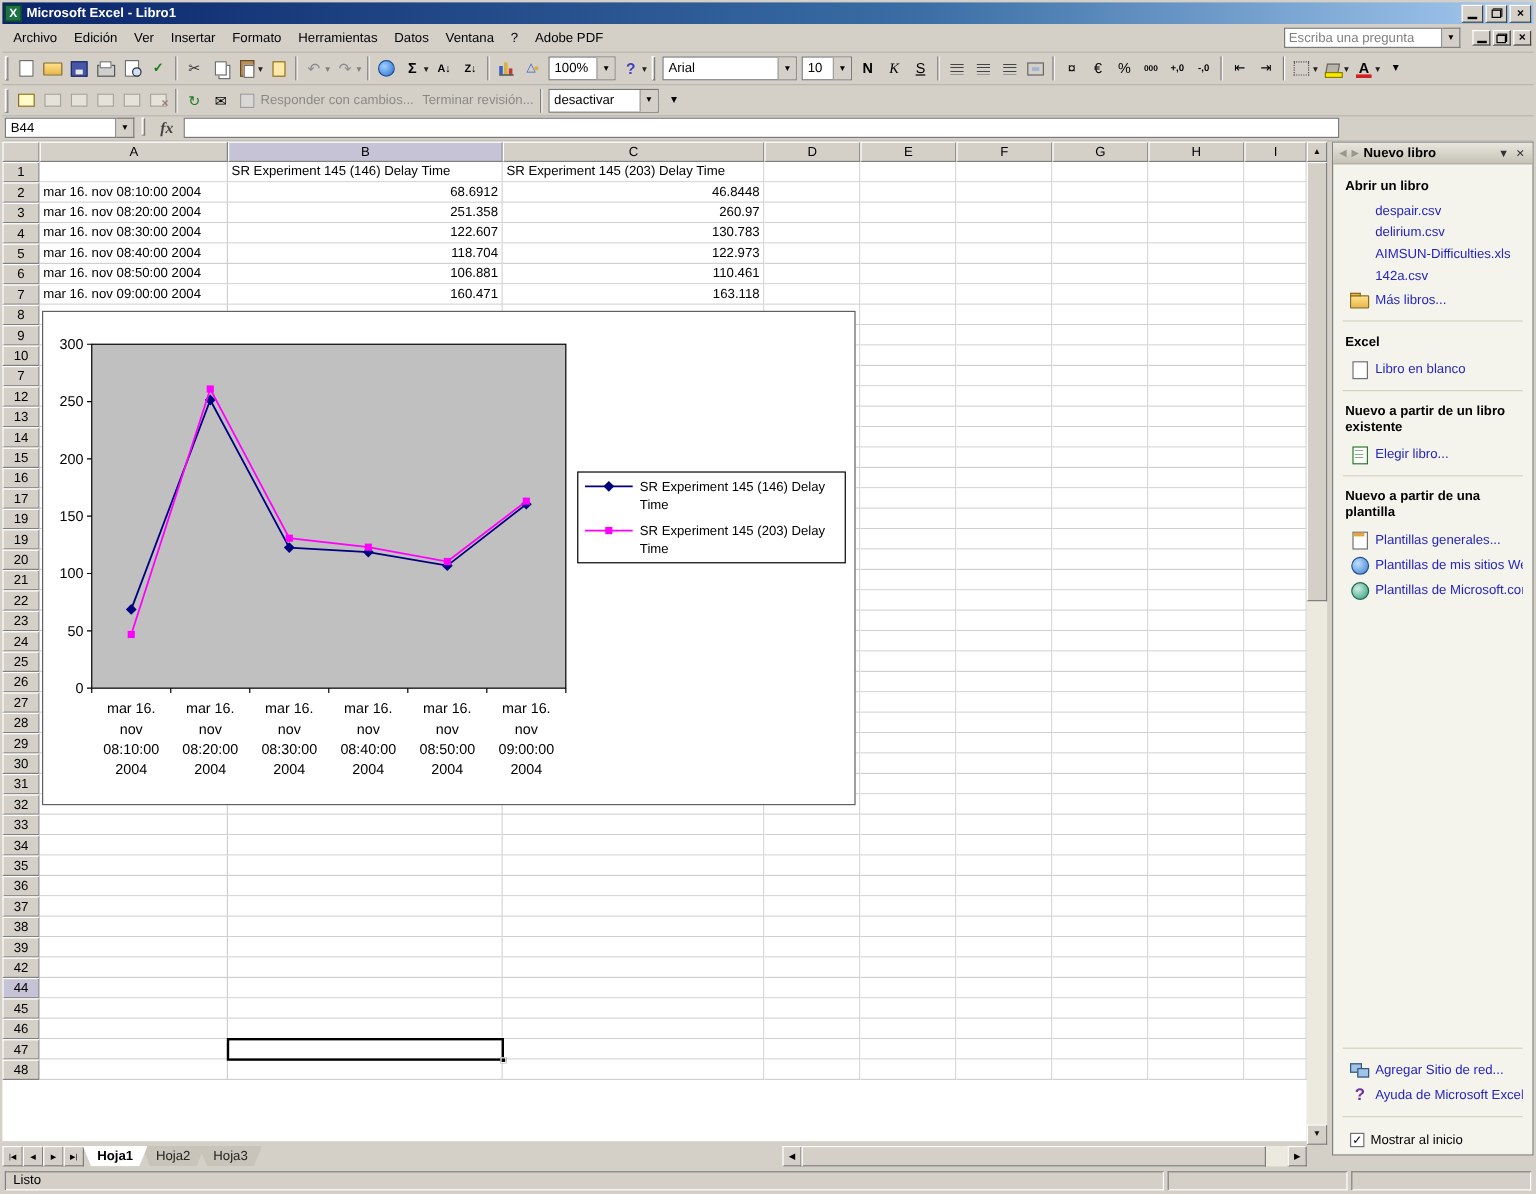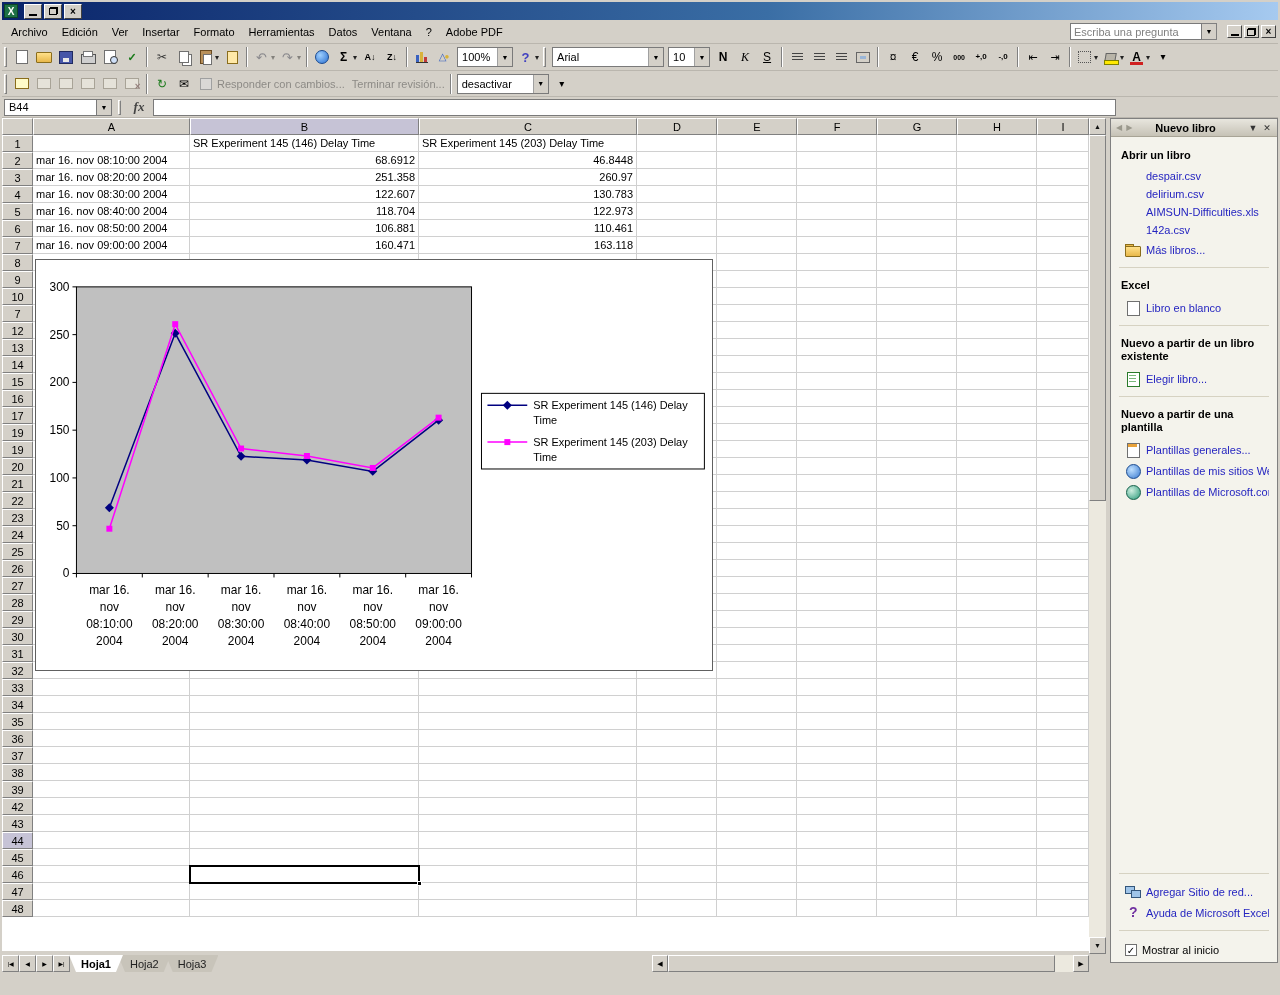--- a/index.html
+++ b/index.html
@@ -84,21 +84,21 @@
 .font-color-icon{font-weight:bold}
 .font-color-icon::after{content:"";position:absolute;bottom:0;left:2px;width:13px;height:3px;background:#d02020}
 .more-buttons-icon::before{content:"▾";font-size:10px}
 .comment-icon::before,.prev-comment-icon::before,.next-comment-icon::before,.show-comment-icon::before,.show-all-comments-icon::before,.delete-comment-icon::before{content:"";width:12px;height:9px;background:#fffbc8;border:1px solid #8a6d1c}
 .delete-comment-icon::after{content:"×";position:absolute;color:#c00;font-weight:bold;font-size:10px;right:0;bottom:0}
 .update-file-icon::before{content:"↻";font-size:12px;color:#1a7a1a}
 .mail-icon::before{content:"✉";font-size:12px}
 .reply-icon::before{content:"";width:10px;height:10px;background:#d8e4f8;border:1px solid #4a6a9a}
 
 
-.formulabar{position:absolute;left:2px;top:97px;width:1276px;height:21px;display:flex;align-items:center;border-bottom:1px solid #bab6ae;padding:1px 0}
+.formulabar{position:absolute;left:2px;top:97px;width:1276px;height:21px;display:flex;align-items:flex-start;border-bottom:1px solid #bab6ae;padding:1px 0}
 .namebox{width:93px;height:17px;background:#fff;border:1px solid #7a7a7a;display:flex;align-items:center;padding-left:4px;margin-left:2px}
 .nb-arrow{width:15px;height:17px;background:#d4d0c8;border:1px solid #7a7a7a;border-left:none;font-size:7px;display:flex;align-items:center;justify-content:center}
 .fb-ridge{width:3px;height:15px;border:1px solid;border-color:#fff #808080 #808080 #fff;margin:0 6px}
 .fxbtn{width:24px;height:17px;display:flex;align-items:center;justify-content:center;font-family:"Liberation Serif",serif;font-style:italic;font-weight:bold;color:#444;font-size:13px}
 .fb-input{flex:1;height:17px;background:#fff;border:1px solid #7a7a7a;margin:0 2px;max-width:963px}
 
 
 #grid{position:absolute;left:2px;top:118px;width:1087px;height:833px;background:#fff;overflow:hidden}
 .grow{display:flex;height:17px}
 .hcell{height:17px;background:#d4d0c8;border-top:1px solid #fff;border-left:1px solid #fff;border-right:1px solid #808080;border-bottom:1px solid #808080;display:flex;align-items:center;justify-content:center;font-size:11px;flex:0 0 auto}
@@ -130,21 +130,21 @@
 
 .statusbar{position:absolute;left:2px;top:975px;width:1276px;height:18px;display:flex;gap:3px;padding:1px 2px;align-items:stretch}
 .spane{border:1px solid;border-color:#808080 #fff #fff #808080;display:flex;align-items:center;padding:0 6px;font-size:11px}
 .spane.main{flex:1}
 .spane.s2{width:150px}
 
 
 .taskpane{position:absolute;left:1110px;top:118px;width:168px;height:845px;background:#f4f3ec;border:1px solid #808080;display:flex;flex-direction:column}
 .tp-header{height:18px;background:linear-gradient(#e8e6de,#c6c2b6);border-bottom:1px solid #a8a496;display:flex;align-items:center;padding:0 3px;flex:0 0 auto}
 .tp-nav{font-size:8px;color:#9a988c;margin:0 2px}
-.tp-title{font-weight:bold;flex:1;margin-left:21px}
+.tp-title{font-weight:bold;flex:1;margin-left:2px}
 .tp-hbtn{width:14px;height:14px;display:flex;align-items:center;justify-content:center;font-size:9px;color:#333}
 .tp-body{flex:1;display:flex;flex-direction:column;padding:8px 8px 4px 8px;overflow:hidden}
 .tp-heading{font-weight:bold;margin:4px 0 5px 2px;line-height:13px}
 .tp-item{display:flex;align-items:center;gap:5px;margin:3px 0;padding-left:6px}
 .tp-item.noicon{padding-left:27px}
 .tp-link{color:#2525c0;white-space:nowrap;overflow:hidden}
 .tp-div{height:1px;background:#d6d2c2;margin:7px 0;flex:0 0 auto}
 .tp-spacer{flex:1}
 .tp-check{display:flex;align-items:center;gap:5px;margin:6px 0 2px 6px}
 .tp-checkbox{width:12px;height:12px;background:#fff;border:1px solid #707070;display:flex;align-items:center;justify-content:center;font-size:10px;flex:0 0 auto}
@@ -162,20 +162,21 @@
 .add-network-place-icon::after{content:"";position:absolute;right:0;bottom:1px;width:8px;height:6px;background:#9fc4e8;border:1px solid #33557a}
 .excel-help-icon::before{content:"?";position:absolute;left:4px;top:-1px;color:#7030a0;font-weight:bold;font-size:14px}
 </style>
 </head>
 <body>
 
 <div id="screen">
 
   <div class="titlebar">
     <div class="appicon">X</div>
+    <span class="title-text">Microsoft Excel - Libro1</span>
     <div class="wc">
         <span class="g-min"></span>
       </div>
     <div class="wc">
         <span class="g-restore"></span>
       </div>
     <div class="wc">×</div>
   </div>
 
   <div class="menubar">
@@ -879,32 +880,20 @@
         <div class="cell a-left" style="width:218px"></div>
         <div class="cell a-left" style="width:80px"></div>
         <div class="cell a-left" style="width:80px"></div>
         <div class="cell a-left" style="width:80px"></div>
         <div class="cell a-left" style="width:80px"></div>
         <div class="cell a-left" style="width:80px"></div>
         <div class="cell a-left" style="width:52px"></div>
       </div>
       <div class="grow">
         <div class="hcell" style="width:31px">42</div>
-        <div class="cell a-left" style="width:157px"></div>
-        <div class="cell a-left" style="width:229px"></div>
-        <div class="cell a-left" style="width:218px"></div>
-        <div class="cell a-left" style="width:80px"></div>
-        <div class="cell a-left" style="width:80px"></div>
-        <div class="cell a-left" style="width:80px"></div>
-        <div class="cell a-left" style="width:80px"></div>
-        <div class="cell a-left" style="width:80px"></div>
-        <div class="cell a-left" style="width:52px"></div>
-      </div>
-      <div class="grow">
-        <div class="hcell" style="width:31px">43</div>
         <div class="cell a-left" style="width:157px"></div>
         <div class="cell a-left" style="width:229px"></div>
         <div class="cell a-left" style="width:218px"></div>
         <div class="cell a-left" style="width:80px"></div>
         <div class="cell a-left" style="width:80px"></div>
         <div class="cell a-left" style="width:80px"></div>
         <div class="cell a-left" style="width:80px"></div>
         <div class="cell a-left" style="width:80px"></div>
         <div class="cell a-left" style="width:52px"></div>
       </div>
@@ -1138,14 +1127,19 @@
       </span>
     <span class="tab-space"></span>
     <span class="hscroll">
       <span class="hbtn">◀</span>
       <span class="hthumb"></span>
       <span class="htrack"></span>
       <span class="hbtn">▶</span>
     </span>
   </div>
 
+  <div class="statusbar">
+    <span class="spane main">Listo</span>
+    <span class="spane s2"></span>
+    <span class="spane s2"></span>
+  </div>
 
 </div>
 
 </body></html>

